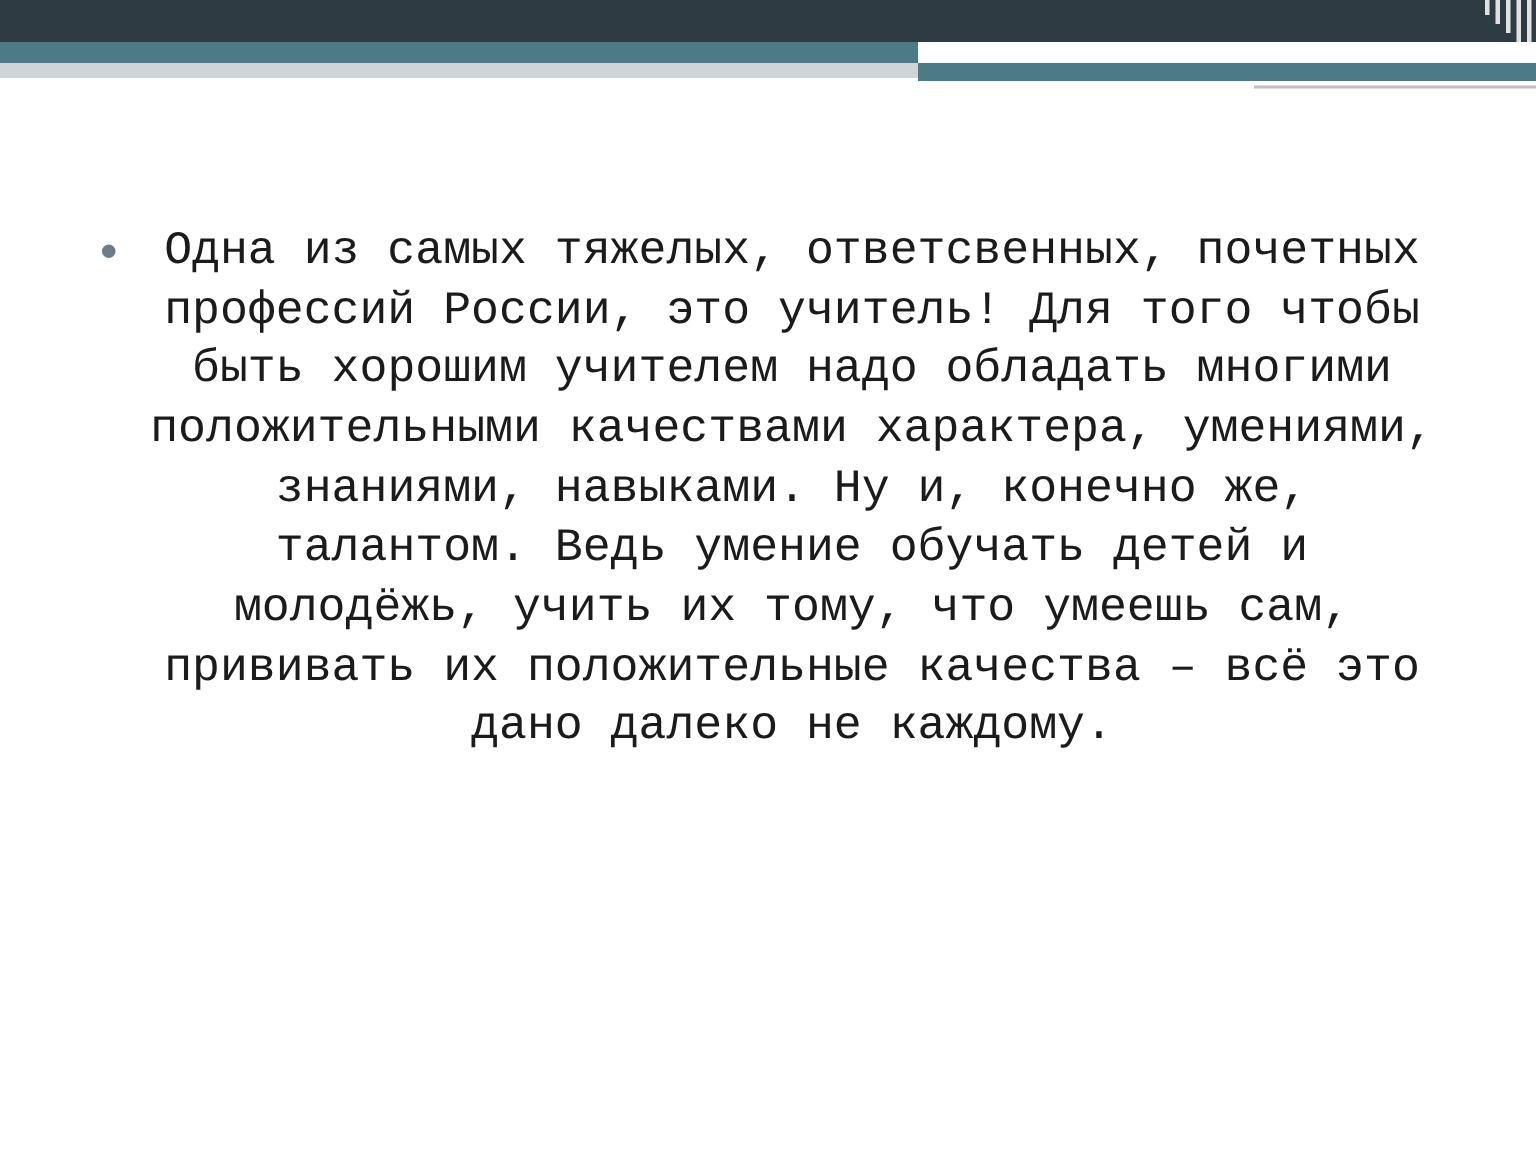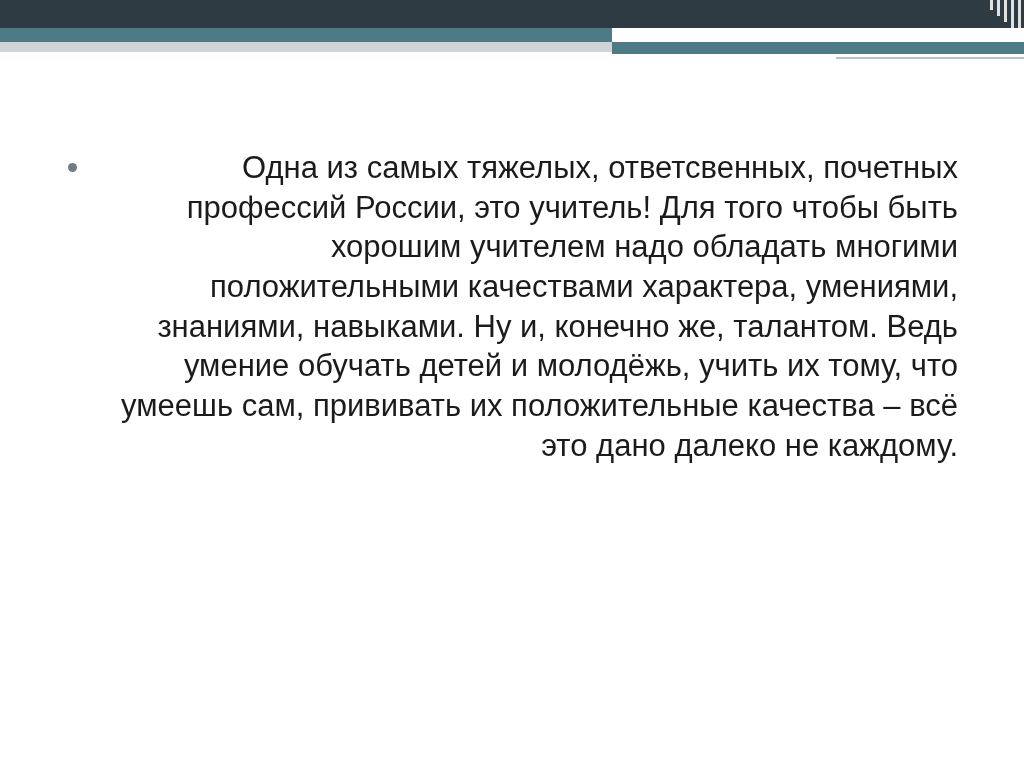--- a/index.html
+++ b/index.html
@@ -112,22 +112,22 @@
     list-style: none;
     margin: 0;
     padding: 0;
   }
   ul.bullets > li {
     position: relative;
     padding-left: 38px;
     font-size: 31px;
     line-height: 1.28;
     color: #1b1b1b;
-    font-family: Liberation Sans, sans-serif;
-    text-align: right;
+    font-family: Liberation Mono, monospace;
+    text-align: center;
   }
   ul.bullets > li .bullet-mark {
     position: absolute;
     left: 8px;
     top: 0.48em;
     width: 9px;
     height: 9px;
     background: #6f7d87;
     border-radius: 50%;
     display: block;

